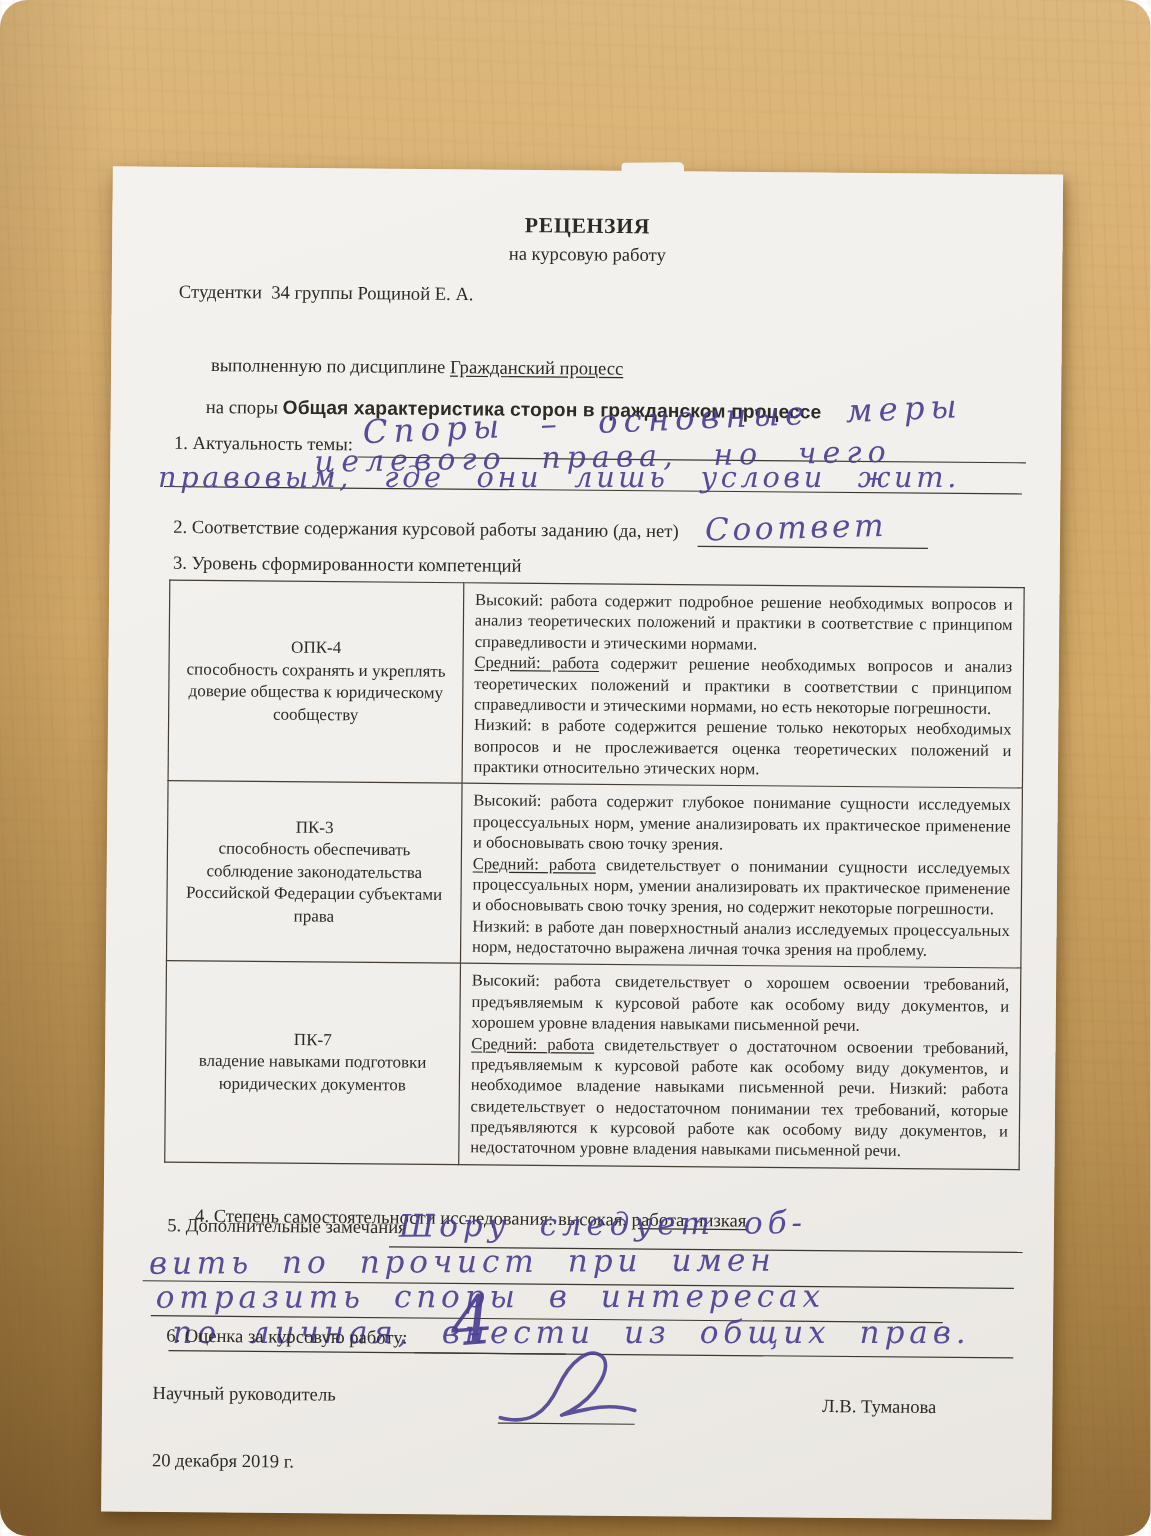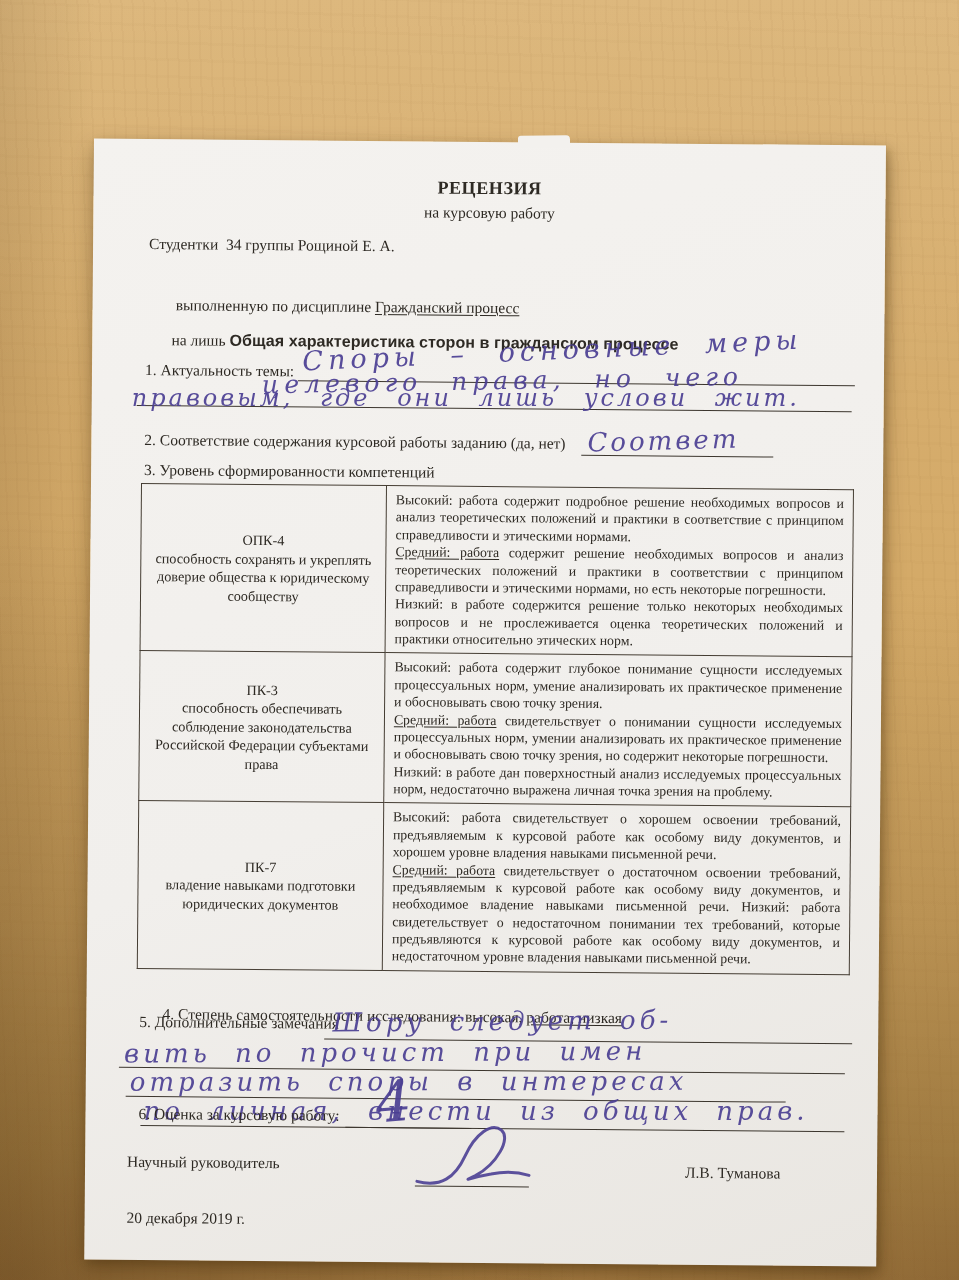--- a/index.html
+++ b/index.html
@@ -9,20 +9,21 @@
   }
   
   .scene{
     position:absolute;inset:0;
     background:
       radial-gradient(ellipse at 2% 100%, rgba(72,46,14,0.42), transparent 42%),
       radial-gradient(ellipse at 100% 100%, rgba(82,54,18,0.30), transparent 38%),
       linear-gradient(to bottom, rgba(255,235,190,0.10) 0%, rgba(0,0,0,0) 30%),
       linear-gradient(to right, rgba(80,50,15,0.14), rgba(0,0,0,0) 10%),
       linear-gradient(180deg, #d9b276 0%, #d4aa68 45%, #cba15e 72%, #b8904f 90%, #a97f45 100%);
+    border-radius: 23px;
   }
   .grain{
     position:absolute;inset:0;opacity:.55;
     background:
       repeating-linear-gradient(88deg, rgba(120,82,38,0.07) 0 2px, transparent 2px 11px),
       repeating-linear-gradient(2deg, rgba(150,108,55,0.05) 0 3px, transparent 3px 17px);
   }
   
   .paper{
     position:absolute;left:94px;top:142px;width:792px;height:1121px;
@@ -80,21 +81,21 @@
     <div class="abs center printed t-title" style="top:36px;">РЕЦЕНЗИЯ</div>
     <div class="abs center printed t-sub" style="top:62px;">на курсовую работу</div>
 
     <div class="abs printed body-line" style="left:56px;top:96px;">Студентки  34 группы Рощиной Е. А.</div>
 
     <div class="abs printed body-line" style="left:60px;top:139px;">
       <span>выполненную по дисциплине </span><span class="uline">Гражданский процесс</span>
     </div>
 
     <div class="abs printed body-line" style="left:56px;top:174px;">
-      <span>на лишь </span><span class="theme">Общая характеристика сторон в гражданском процессе</span>
+      <span>на споры </span><span class="theme">Общая характеристика сторон в гражданском процессе</span>
     </div>
 
     <div class="abs printed body-line" style="left:53px;top:222px;">1. Актуальность темы:</div>
     <div class="rule" style="left:206px;top:240px;width:557px;"></div>
     <div class="rule" style="left:45px;top:266px;width:715px;"></div>
     <div class="hw hw1" style="left:210px;top:192px;transform:rotate(-3deg);">Споры – основные меры</div>
     <div class="hw hw1" style="left:170px;top:224px;transform:rotate(-1.5deg);font-size:25px;">целевого права, но чего</div>
     <div class="hw hw1" style="left:40px;top:242px;transform:rotate(-0.5deg);font-size:24px;letter-spacing:3px;">правовым, где они лишь услови жит.</div>
 
     <div class="abs printed body-line" style="left:53px;top:292px;">2. Соответствие содержания курсовой работы заданию (да, нет)</div>

